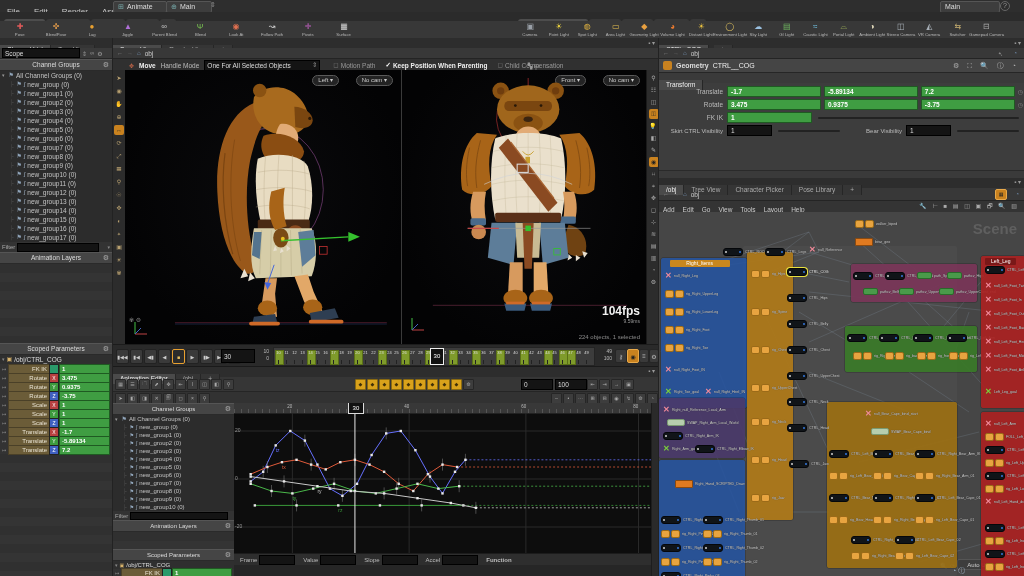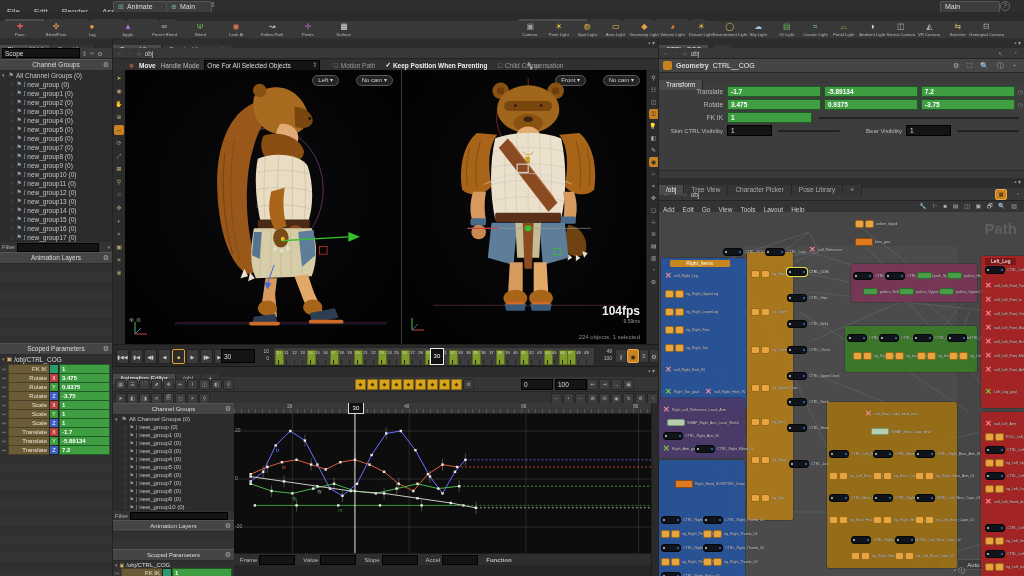--- a/index.html
+++ b/index.html
@@ -1113,21 +1113,21 @@
         <span style="font-size:6.5px;color:#ccc;">obj</span>
         <span class="icobox orange" style="position:absolute;right:18px;width:10px;height:9px;font-size:5px;">▦</span>
         <span style="position:absolute;right:6px;font-size:6px;color:#7a9ac0;">◔</span>
       </div>
       <div style="height:12px;background:#343434;border-bottom:1px solid #242424;display:flex;align-items:center;padding-left:4px;">
         <span id="net-menu"><span style="font-size: 6.5px; color: rgb(204, 204, 204); margin-right: 8px;">Add</span><span style="font-size: 6.5px; color: rgb(204, 204, 204); margin-right: 8px;">Edit</span><span style="font-size: 6.5px; color: rgb(204, 204, 204); margin-right: 8px;">Go</span><span style="font-size: 6.5px; color: rgb(204, 204, 204); margin-right: 8px;">View</span><span style="font-size: 6.5px; color: rgb(204, 204, 204); margin-right: 8px;">Tools</span><span style="font-size: 6.5px; color: rgb(204, 204, 204); margin-right: 8px;">Layout</span><span style="font-size: 6.5px; color: rgb(204, 204, 204); margin-right: 8px;">Help</span></span>
         <span style="position:absolute;right:6px;font-size:6px;color:#aaa;letter-spacing:2px;">🔧 ⊢ ■ ▤ ◫ ▣ 🗗 🔍 ▥</span>
       </div>
       <div id="net-canvas" class="abs" style="left:0;top:34px;width:366px;height:364px;background:#464646;overflow:hidden;">
         <div class="abs" style="left:84px;top:34px;width:214px;height:330px;background:#56565655;border-radius:2px;"></div>
-        <span class="abs" style="right:8px;top:8px;font-size:15px;font-weight:bold;color:#5f5f5f;">Path</span>
+        <span class="abs" style="right:8px;top:8px;font-size:15px;font-weight:bold;color:#5f5f5f;">Scene</span>
         <button class="abs" style="right:14px;bottom:6px;width:54px;height:11px;background:#3d3d3d;border:1px solid #555;border-radius:2px;color:#ccc;font-size:6px;font-family:inherit;">Auto Update</button>
         <span class="abs" style="right:70px;bottom:7px;font-size:6px;color:#999;">🔍 ⟳</span>
         <span class="abs" style="right:6px;bottom:7px;font-size:6px;color:#999;">⋮</span>
       <svg width="366" height="364" style="position:absolute;left:0;top:0;">
             <line x1="150" y1="20" x2="60" y2="50" stroke="#9ab0c8" stroke-width="0.5" opacity="0.35"></line>
             <line x1="150" y1="20" x2="110" y2="50" stroke="#9ab0c8" stroke-width="0.5" opacity="0.35"></line>
             <line x1="150" y1="20" x2="160" y2="40" stroke="#9ab0c8" stroke-width="0.5" opacity="0.35"></line>
             <line x1="160" y1="40" x2="20" y2="60" stroke="#9ab0c8" stroke-width="0.5" opacity="0.35"></line>
             <line x1="160" y1="40" x2="110" y2="60" stroke="#9ab0c8" stroke-width="0.5" opacity="0.35"></line>
             <line x1="200" y1="14" x2="260" y2="60" stroke="#9ab0c8" stroke-width="0.5" opacity="0.35"></line>

